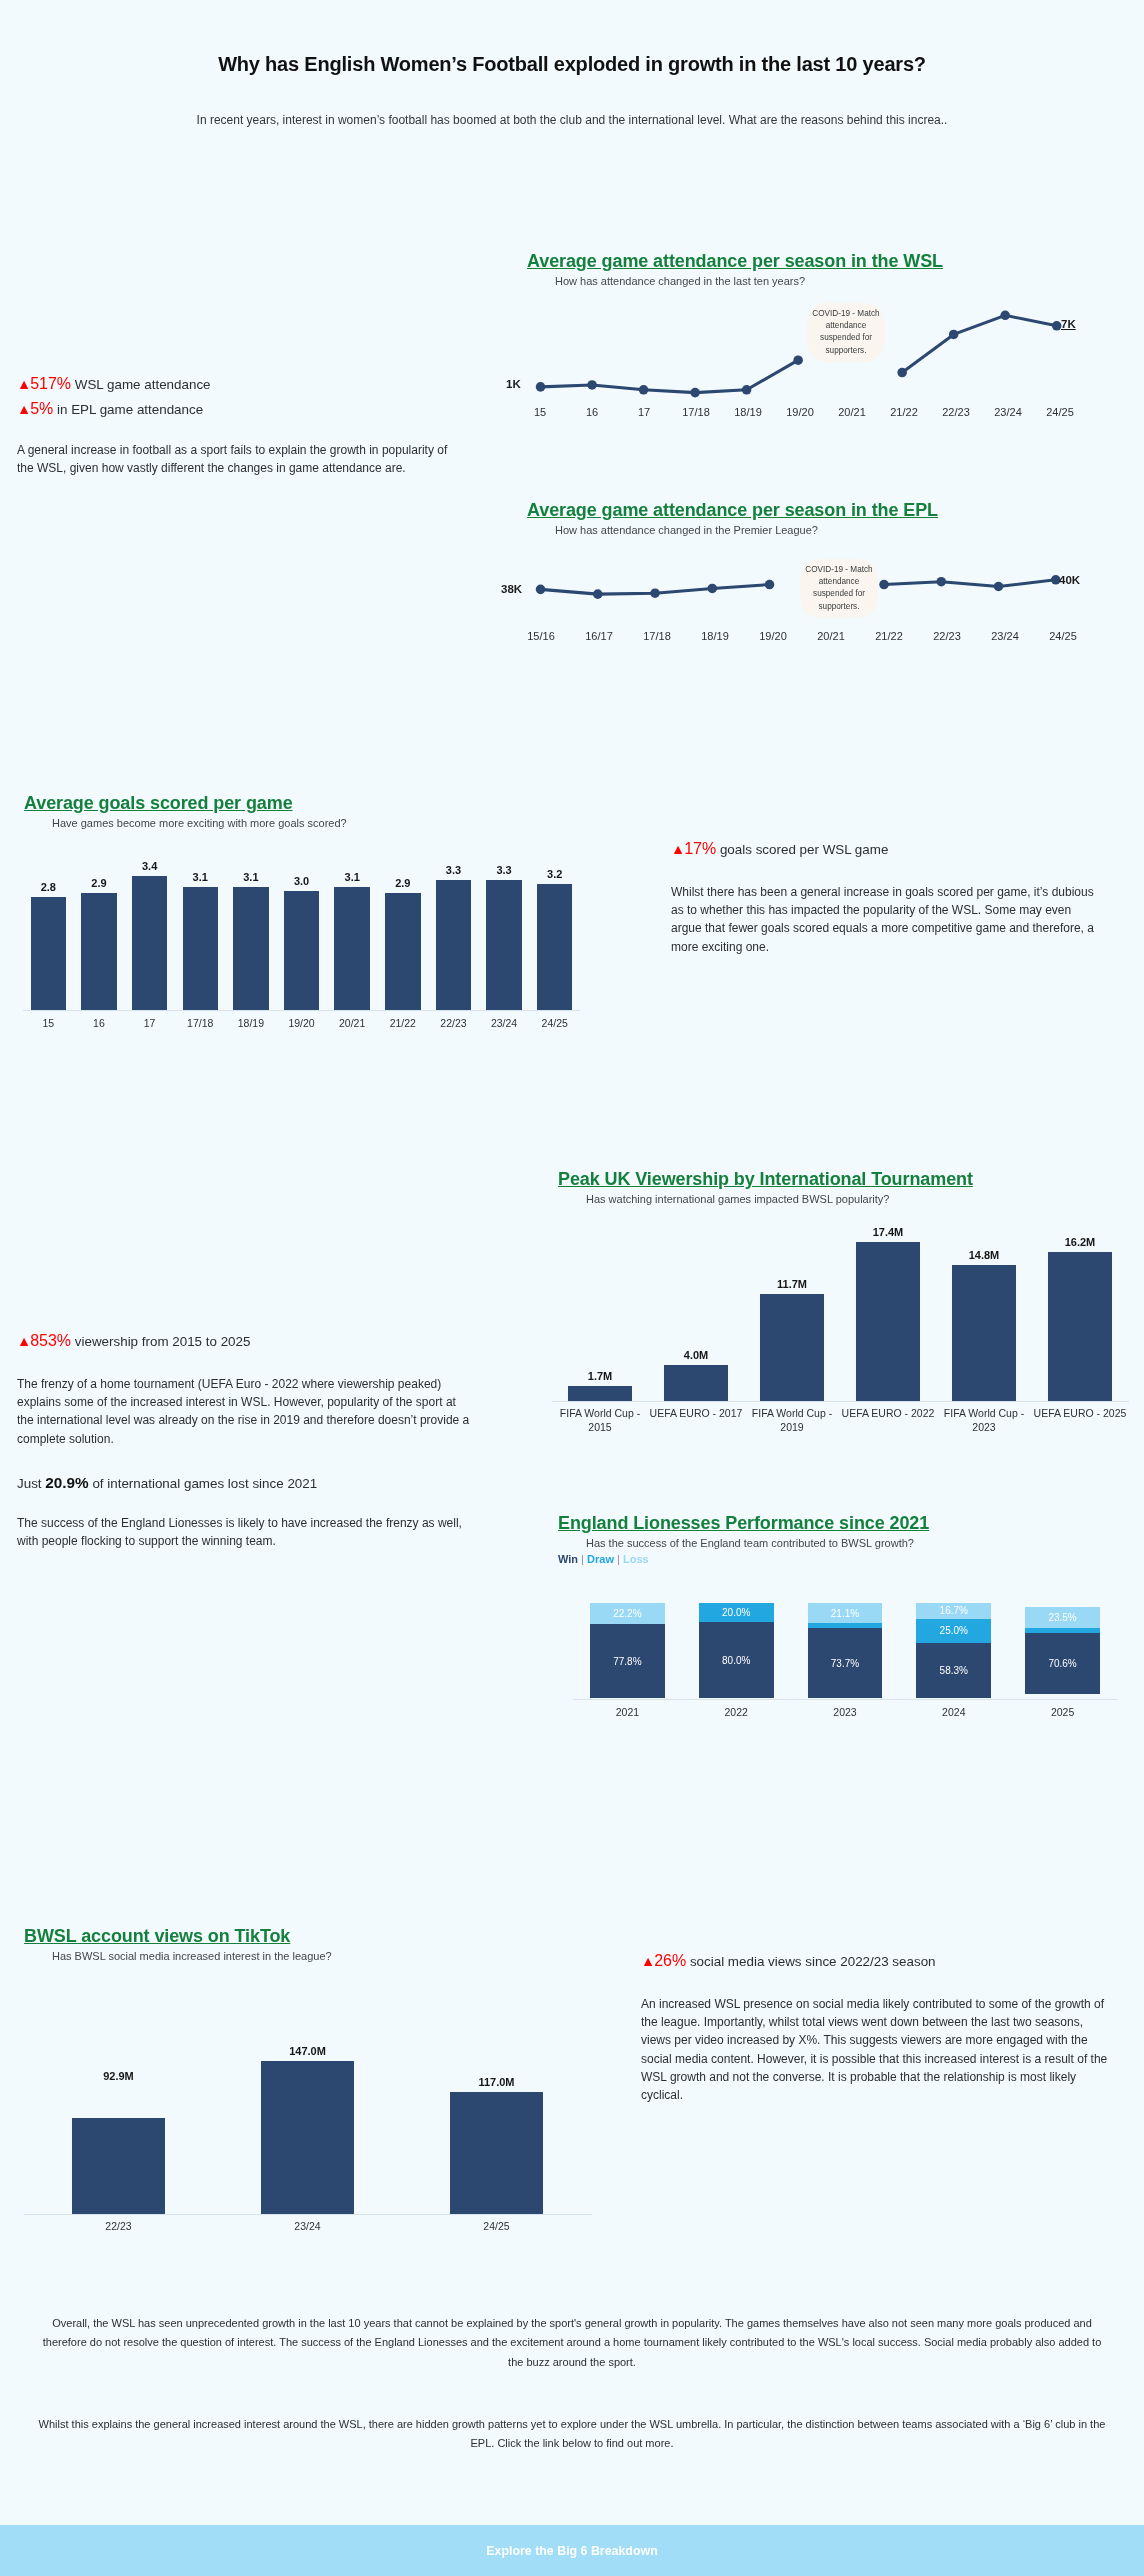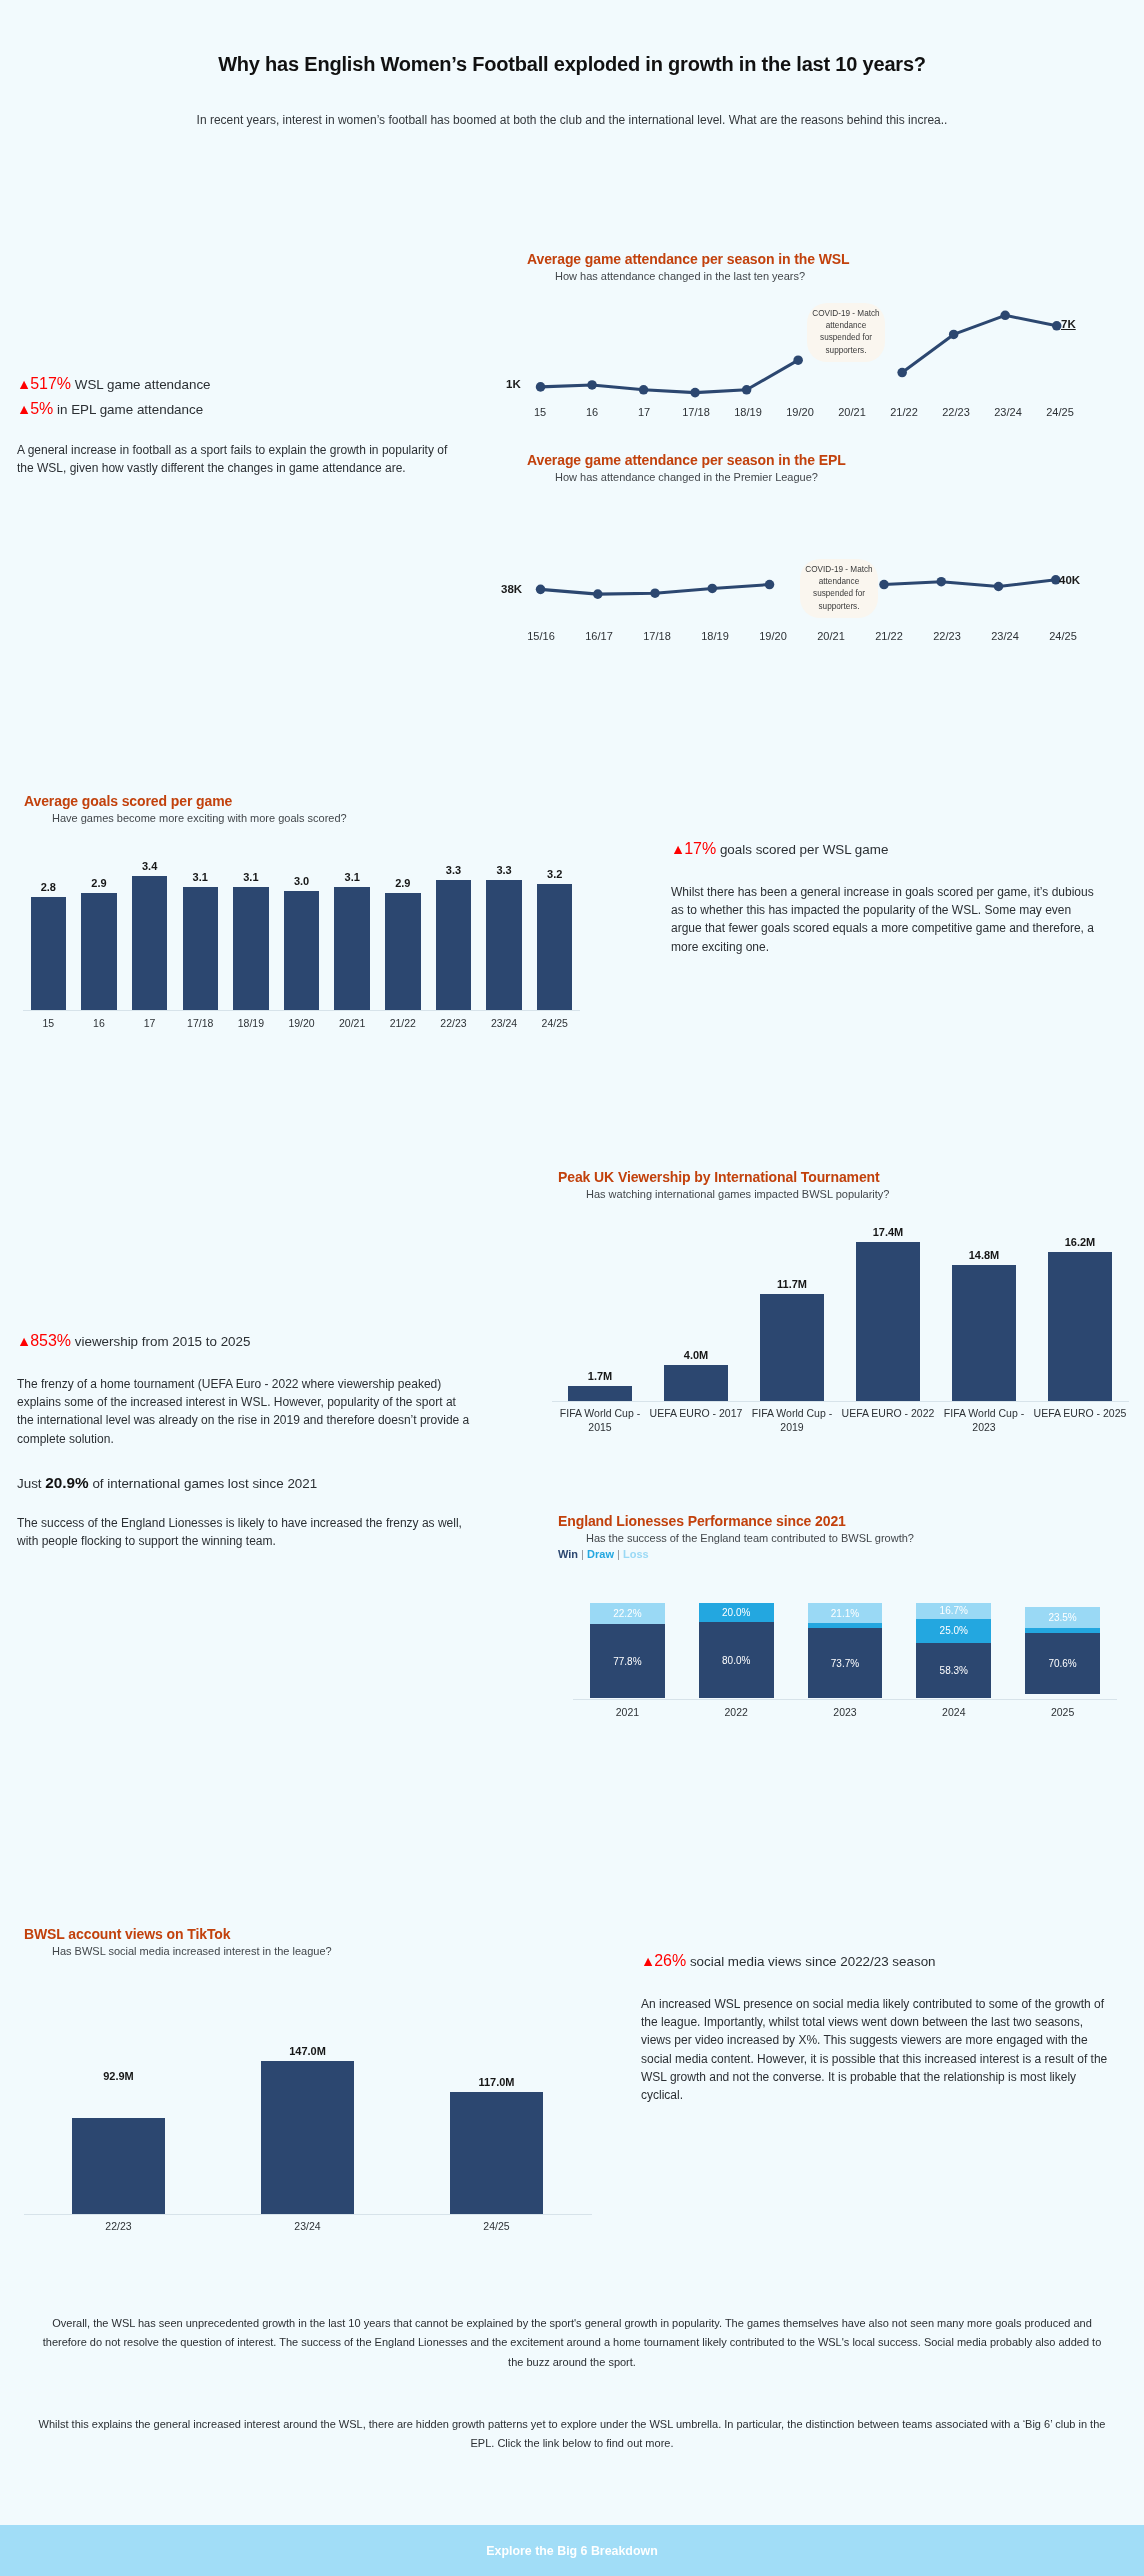--- a/index.html
+++ b/index.html
@@ -16,21 +16,21 @@
     position: absolute; left: 0; top: 53px; width: 1144px;
     text-align: center; font-size: 20px; font-weight: bold; color: #111;
     letter-spacing: -0.2px;
   }
   .page-subtitle {
     position: absolute; left: 0; top: 113px; width: 1144px;
     text-align: center; font-size: 12px; color: #33373b;
   }
 
   
-  .chart-title { font-size: 14px; font-weight: bold; color: #c2410c; letter-spacing: -0.1px; }
+  .chart-title { font-size: 18px; font-weight: bold; color: #15803d; letter-spacing: -0.1px; text-decoration: underline; }
   .chart-sub   { font-size: 11px; color: #42464a; margin-top: 2.9px; margin-left: 28px; }
 
   
   .stat-line { font-size: 13.4px; color: #2b2f33; line-height: 1.55; white-space: nowrap; }
   .tri { color: #ff0000; font-size: 14.3px; letter-spacing: -1px; }
   .stat-red { color: #ff0000; font-size: 16px; font-weight: 500; }
   .stat-bold { color: #111; font-size: 15.3px; font-weight: bold; }
   .body-text { font-size: 12px; line-height: 1.52; color: #2b2f33; }
   .lc-svg { display:block; }
   .covid-note {
@@ -118,21 +118,21 @@
   <span style="width:52px">17/18</span>
   <span style="width:52px">18/19</span>
   <span style="width:52px">19/20</span>
   <span style="width:52px">20/21</span>
   <span style="width:52px">21/22</span>
   <span style="width:52px">22/23</span>
   <span style="width:52px">23/24</span>
   <span style="width:52px">24/25</span>
 </div>
 
-<div style="position:absolute;left:527px;top:452px;">
+<div style="position:absolute;left:527px;top:500px;">
   <div class="chart-title">Average game attendance per season in the EPL</div>
   <div class="chart-sub">How has attendance changed in the Premier League?</div>
 </div>
 <div class="covid-note" style="left:800px;top:559px;width:78px;">COVID-19 - Match attendance suspended for supporters.</div>
 <svg class="lc-svg" style="position:absolute;left:531px;top:534px;" width="582" height="105" viewBox="0 0 610 110">
   <polyline fill="none" stroke="#2c4770" stroke-width="3.2" stroke-linejoin="round" points="10,58 70,63 130,62 190,57 250,53"></polyline>
   <polyline fill="none" stroke="#2c4770" stroke-width="3.2" stroke-linejoin="round" points="370,53 430,50 490,55 550,48"></polyline>
   <g fill="#2c4770">
     <circle cx="10" cy="58" r="5"></circle>
       <circle cx="70" cy="63" r="5"></circle>

